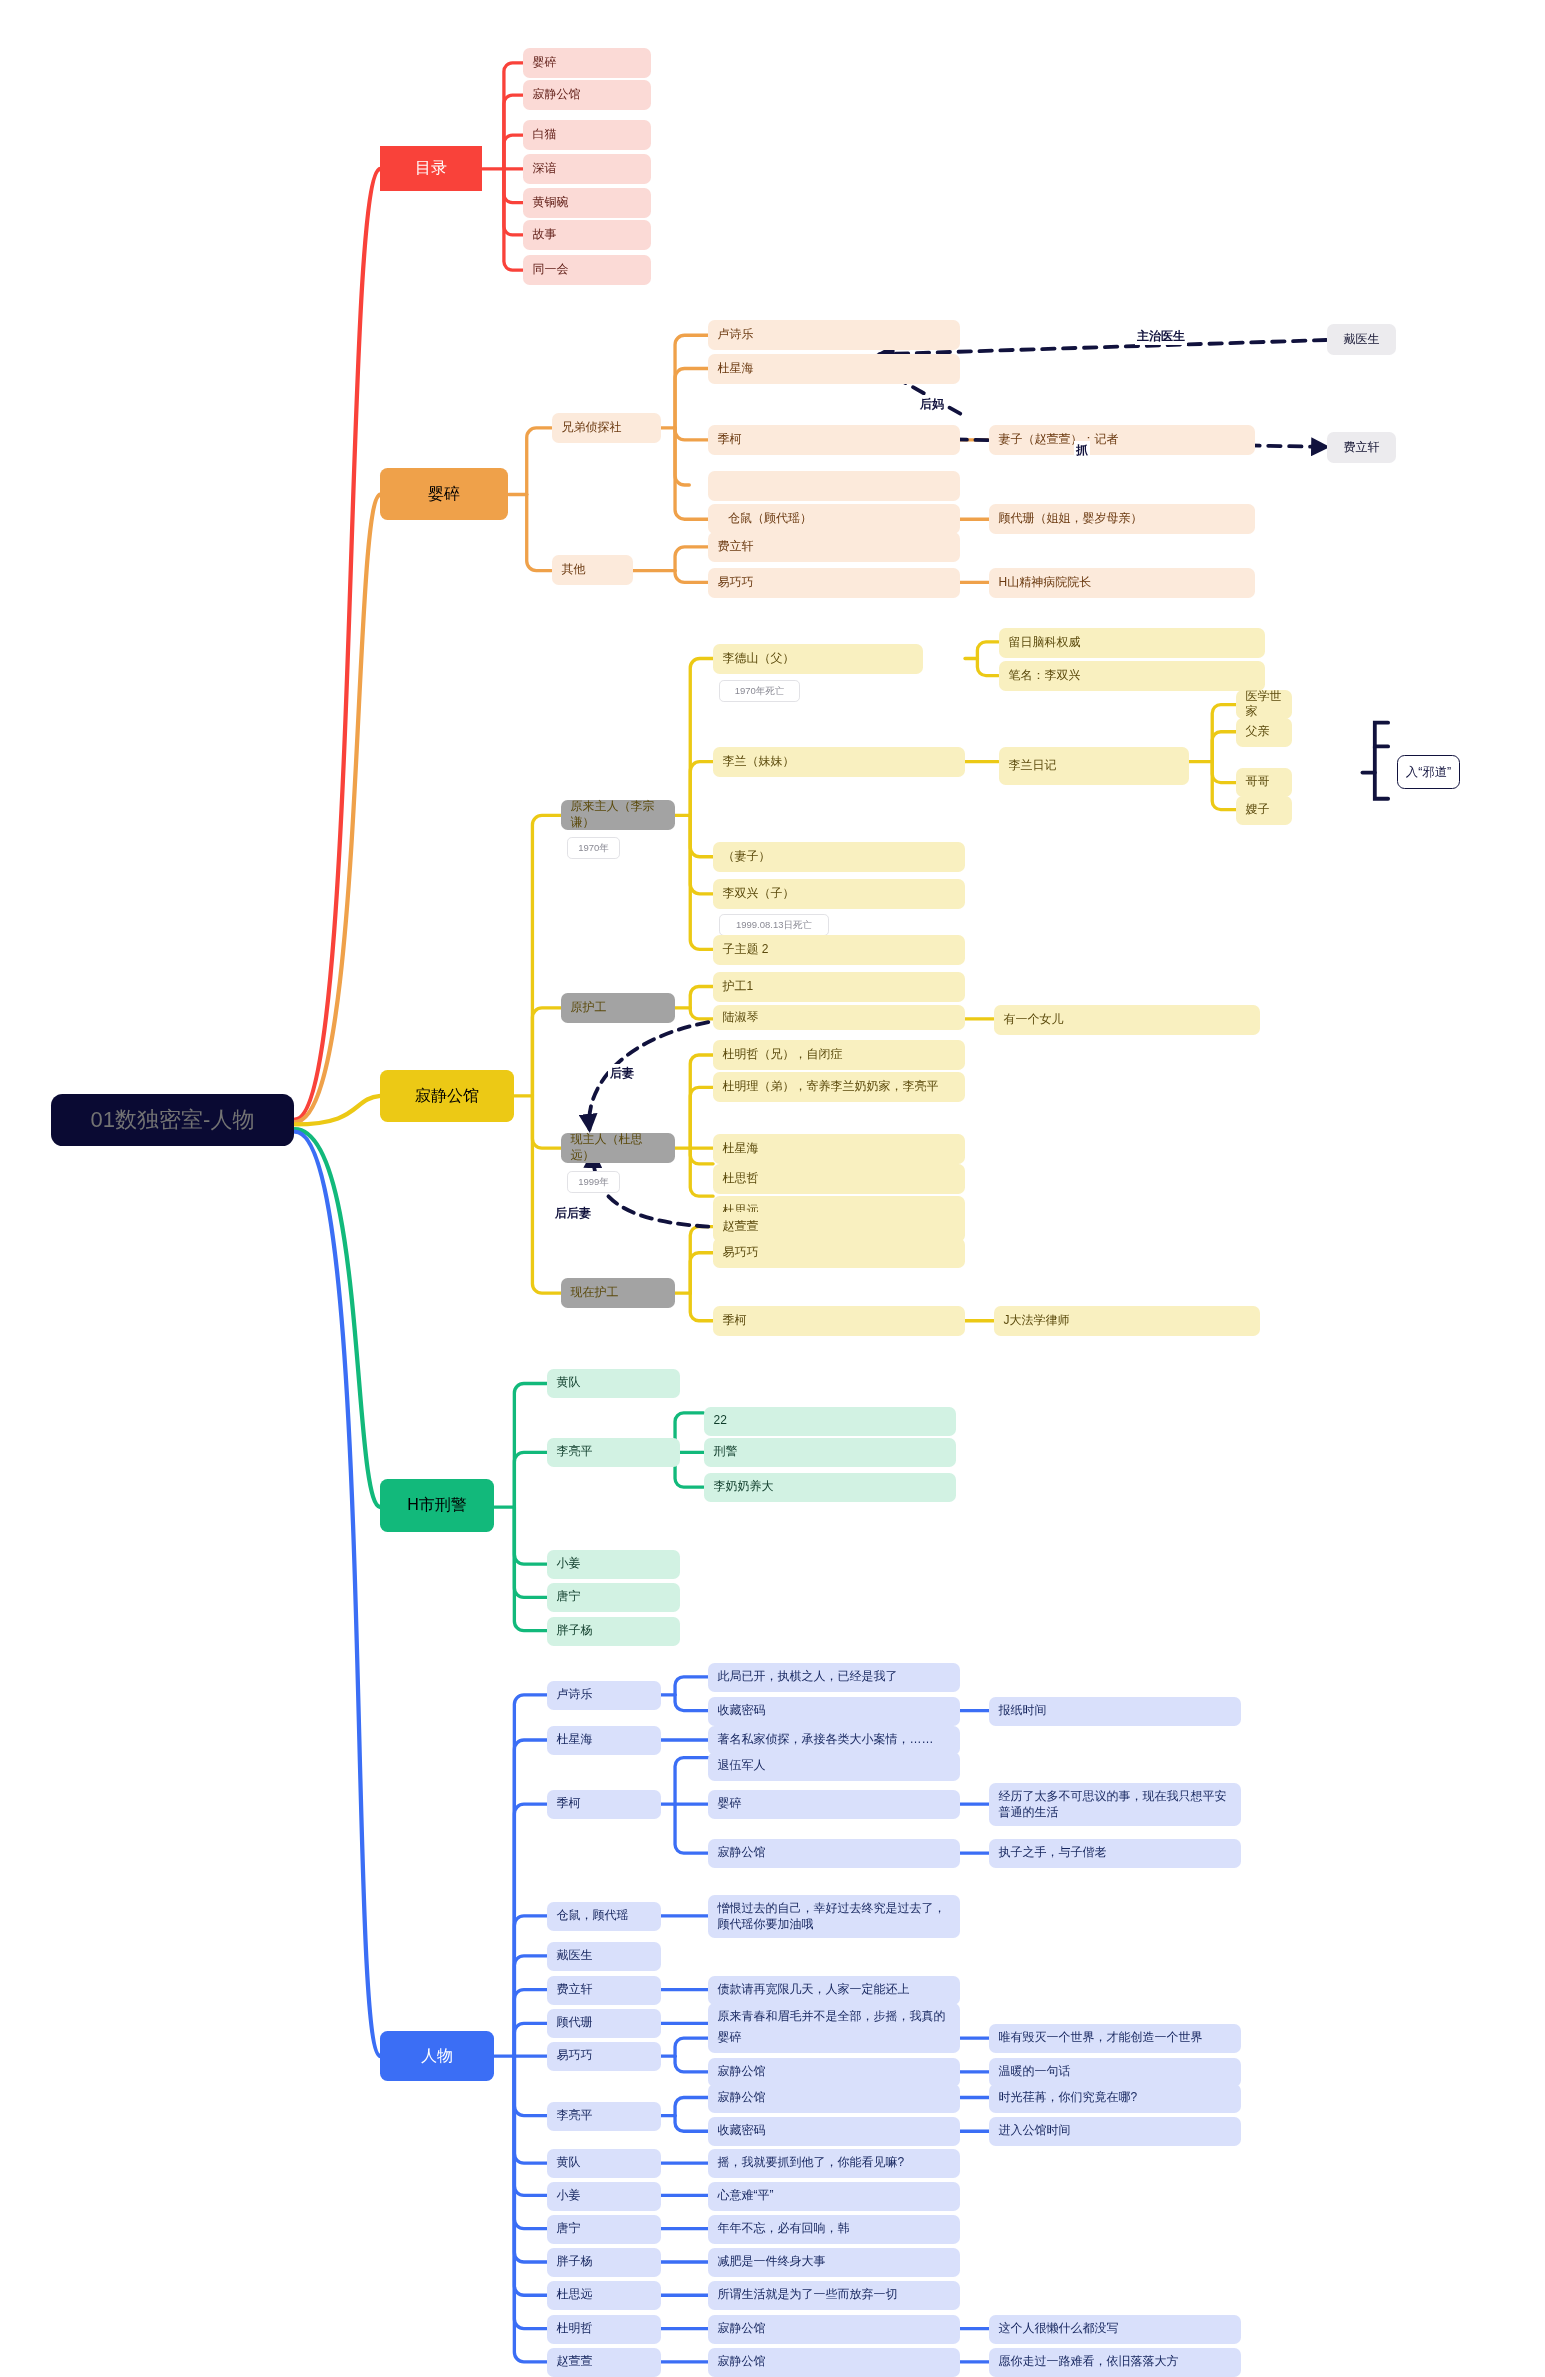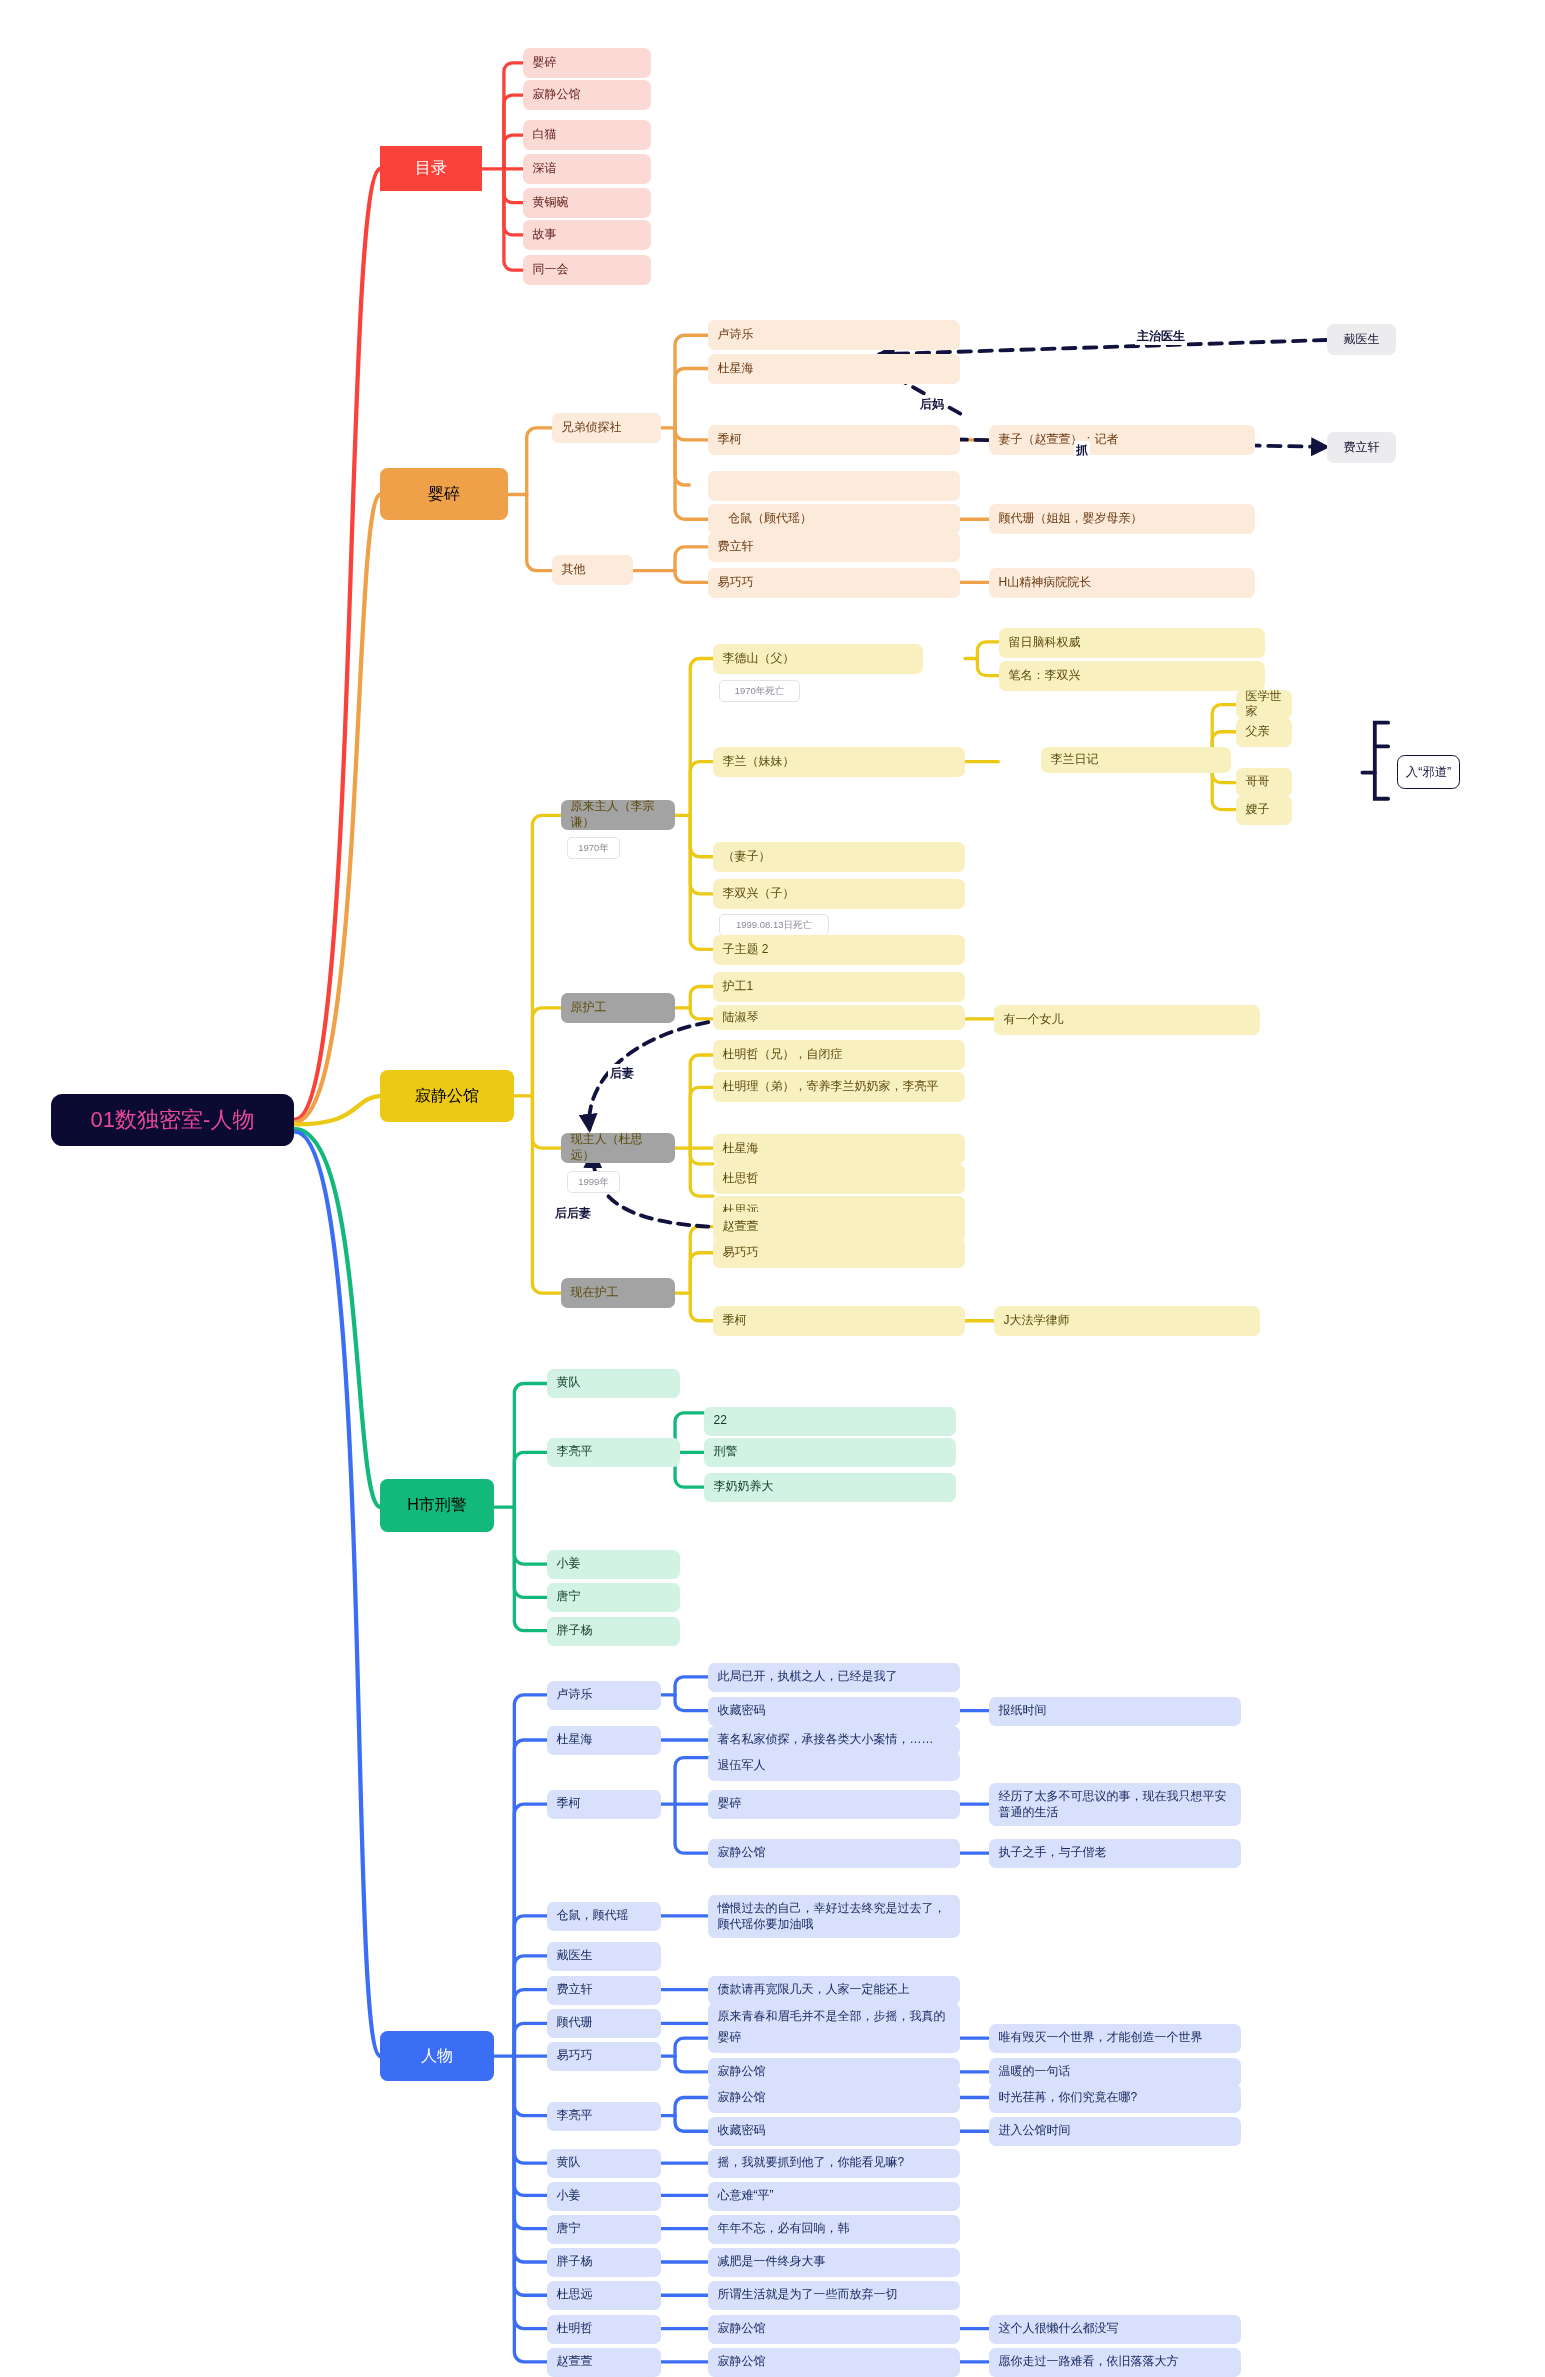--- a/index.html
+++ b/index.html
@@ -13,21 +13,21 @@
   .node{
     position:absolute;
     box-sizing:border-box;
     display:flex;align-items:center;
     border-radius:6.7px;
     white-space:pre-wrap;
     line-height:1.3;
   }
   
   .n-root{
-    background:#0a0a33;color:#ec4899;
+    background:#0a0a33;color:#737373;
     font-size:22px;border-radius:11.4px;
     padding:0 16px;justify-content:center;
   }
   
   .n-l1{color:#000;font-size:16px;padding:0 12.4px;justify-content:center;border-radius:7.6px;font-weight:400;}
   .n-l1.red{background:#f9423a;color:#fff;border-radius:0;}
   .n-l1.orange{background:#efa14a;}
   .n-l1.yellow{background:#ecc915;}
   .n-l1.green{background:#12b97b;}
   .n-l1.blue{background:#3b6ef5;color:#fff;}
@@ -355,21 +355,21 @@
   <span>1999.08.13日死亡</span>
     </div>
 <div class="node pill tint-yellow2" style="left:713px;top:935px;width:252px;height:29.5px;">
   <span>子主题 2</span></div>
 
 <div class="node pill tint-yellow2" style="left:999px;top:628px;width:266px;height:29.5px;">
   <span>留日脑科权威</span></div>
 <div class="node pill tint-yellow2" style="left:999px;top:661px;width:266px;height:29.5px;">
   <span>笔名：李双兴</span></div>
 
-<div class="node pill tint-yellow2" style="left:999px;top:747px;width:190px;height:26px;margin-left:42px;">
+<div class="node pill tint-yellow2" style="left:999px;top:747px;width:190px;height:38px;">
   <span>李兰日记</span></div>
 
 <div class="node pill tint-yellow2" style="left:1236px;top:690px;width:56px;height:28.5px;">
   <span>医学世家</span></div>
 <div class="node pill tint-yellow2" style="left:1236px;top:718px;width:56px;height:28.5px;">
   <span>父亲</span></div>
 <div class="node pill tint-yellow2" style="left:1236px;top:768px;width:56px;height:28.5px;">
   <span>哥哥</span></div>
 <div class="node pill tint-yellow2" style="left:1236px;top:796px;width:56px;height:28.5px;">
   <span>嫂子</span></div>

